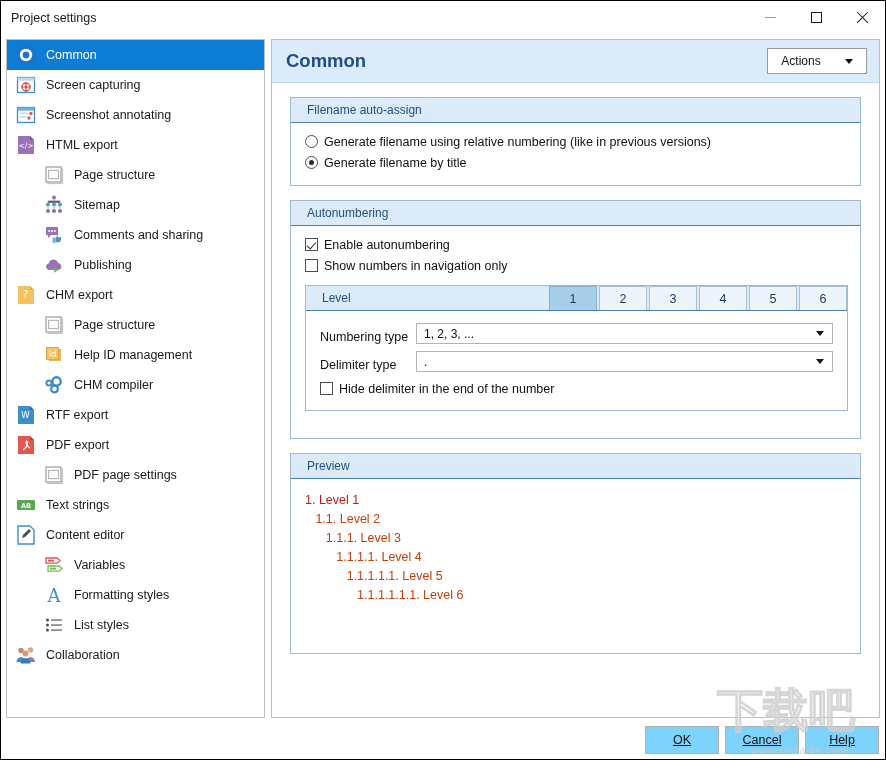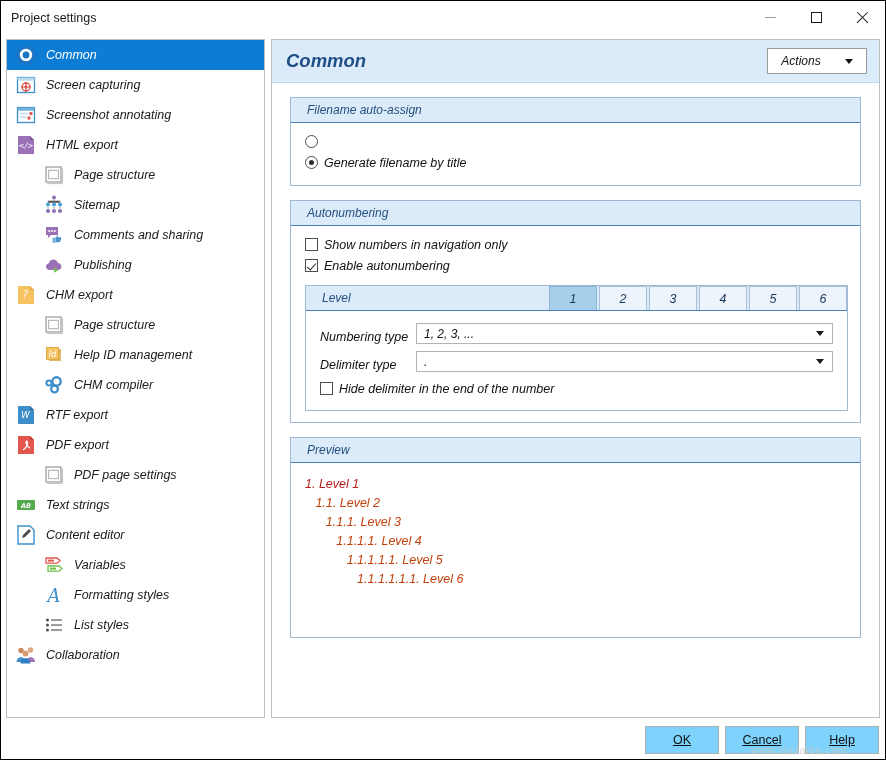--- a/index.html
+++ b/index.html
@@ -48,21 +48,21 @@
   .glyph-close::before, .glyph-close::after {
     content: ""; position: absolute; left: -1px; top: 6px;
     width: 15px; height: 1.4px; background: #1a1a1a;
   }
   .glyph-close::before { transform: rotate(45deg); }
   .glyph-close::after  { transform: rotate(-45deg); }
 
   
   #body-area {
     position: absolute; left: 0; top: 33px;
-    width: 748px; height: 691px; font-style: italic;
+    width: 748px; height: 691px;
   }
   
   #sidebar {
     position: absolute; left: 5px; top: 5px;
     width: 259px; height: 679px;
     box-sizing: border-box;
     border: 1px solid #bfbfbf;
     background: #ffffff;
     overflow: hidden;
   }
@@ -560,43 +560,44 @@
 
       <div id="content-body">
 
         <div class="group">
           <div class="group-head">
             <span class="ghead-label">Filename auto-assign</span>
           </div>
           <div class="group-body">
             <div class="opt-row">
               <span class="radio"></span>
+              <span>Generate filename using relative numbering (like in previous versions)</span>
             </div>
             <div class="opt-row">
               <span class="radio on"></span>
               <span>Generate filename by title</span>
             </div>
           </div>
         </div>
 
         <div class="group">
           <div class="group-head">
             <span class="ghead-label">Autonumbering</span>
           </div>
           <div class="group-body">
             <div class="opt-row">
+              <span class="checkbox on"></span>
+              <span>Enable autonumbering</span>
+            </div>
+            <div class="opt-row">
               <span class="checkbox"></span>
               <span>Show numbers in navigation only</span>
             </div>
-            <div class="opt-row">
-              <span class="checkbox on"></span>
-              <span>Enable autonumbering</span>
-            </div>
-
-            <div class="group" style="margin-top:10px;margin-bottom:0;">
+
+            <div class="group" style="margin-top:10px;margin-bottom:16px;">
               <div class="group-head" style="padding-right:0;">
                 <span class="ghead-label">Level</span>
                 <div class="level-tabs">
                   <div class="level-tab active">
                       <span>1</span>
                     </div>
                   <div class="level-tab">
                       <span>2</span>
                     </div>
                   <div class="level-tab">
@@ -666,16 +667,17 @@
       </div>
     <div class="foot-btn" id="cancel-btn">
         <span>Cancel</span>
       </div>
     <div class="foot-btn" id="help-btn">
         <span>Help</span>
       </div>
   </div>
 
   <div id="watermark">
+    <div class="wm-cn">下载吧</div>
     <div class="wm-text">www.xiazaiba.com</div>
   </div>
 
 </div>
 
 </body></html>

